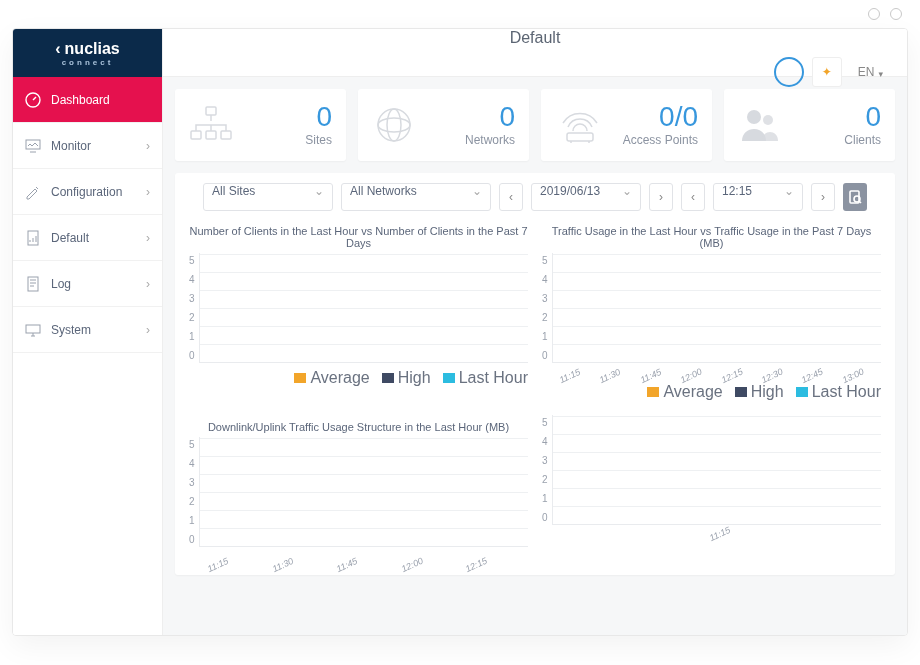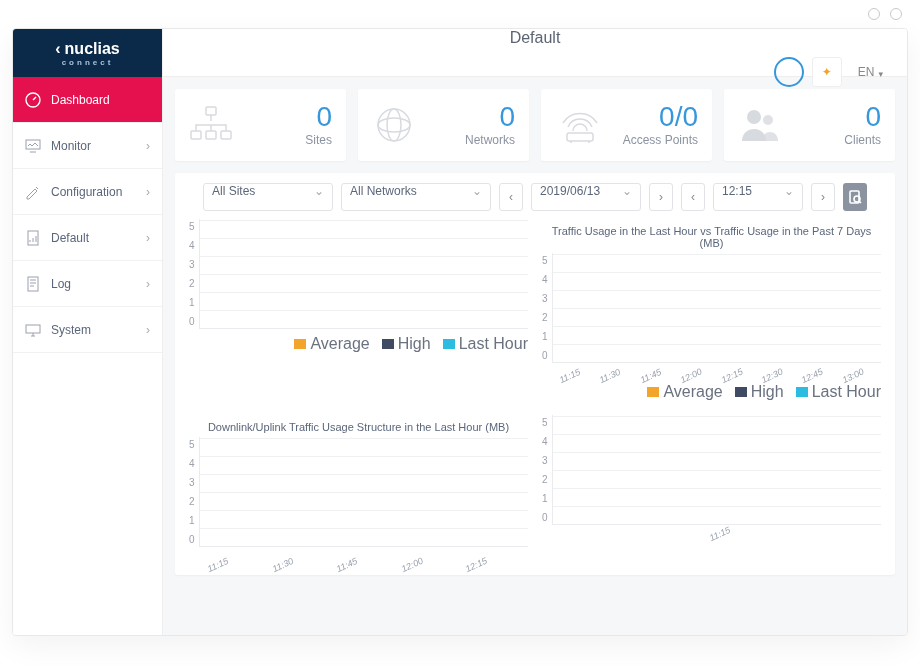--- a/index.html
+++ b/index.html
@@ -290,20 +290,21 @@
                   <circle cx="9" cy="9" r="3"></circle>
                   <path d="M11 11l2 2"></path>
                 </svg>
             </span>
           </div>
         </div>
 
         <div class="charts">
 
           <div class="chart">
+            <div class="chart-title">Number of Clients in the Last Hour vs Number of Clients in the Past 7 Days</div>
             <div class="axes">
               <div class="ylabels">
                 <span>5</span>
                   <span>4</span>
                   <span>3</span>
                 <span>2</span>
                   <span>1</span>
                   <span>0</span>
               </div>
               <div class="grid"></div>

